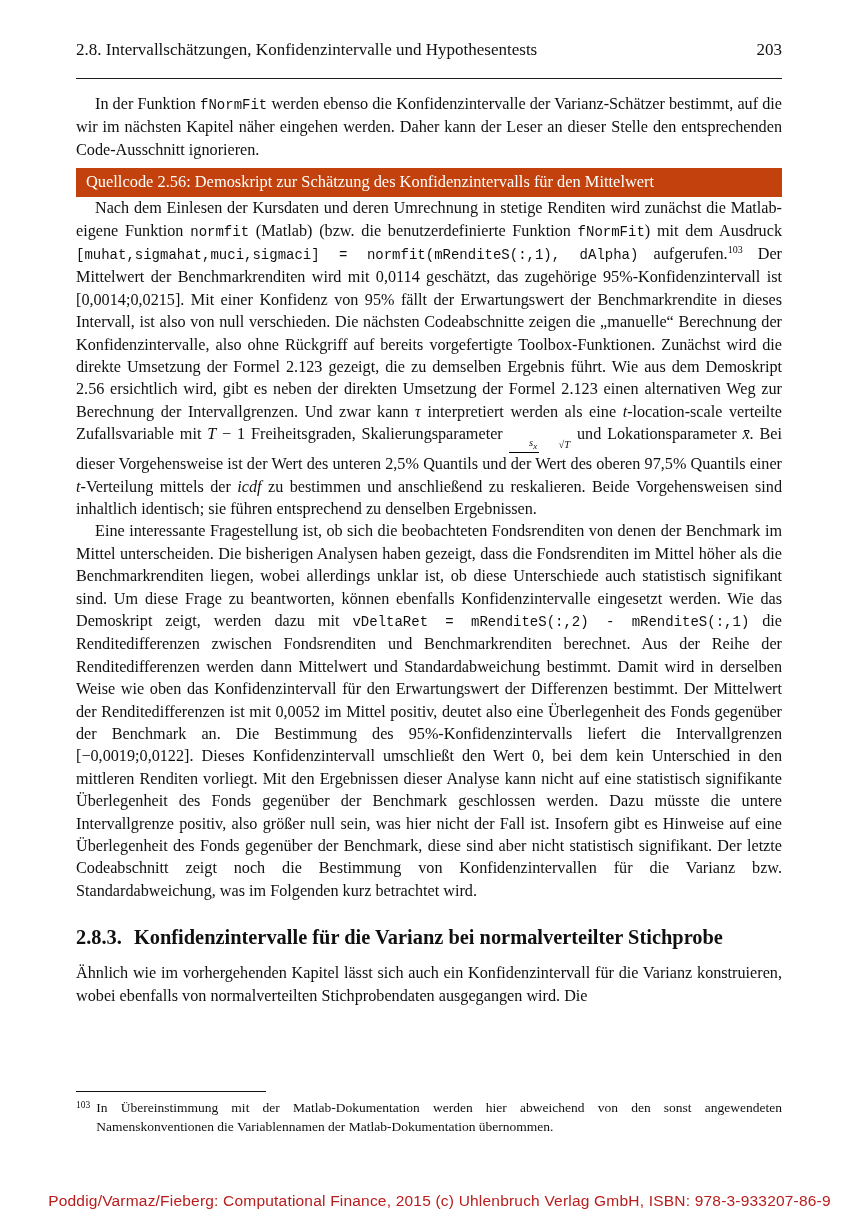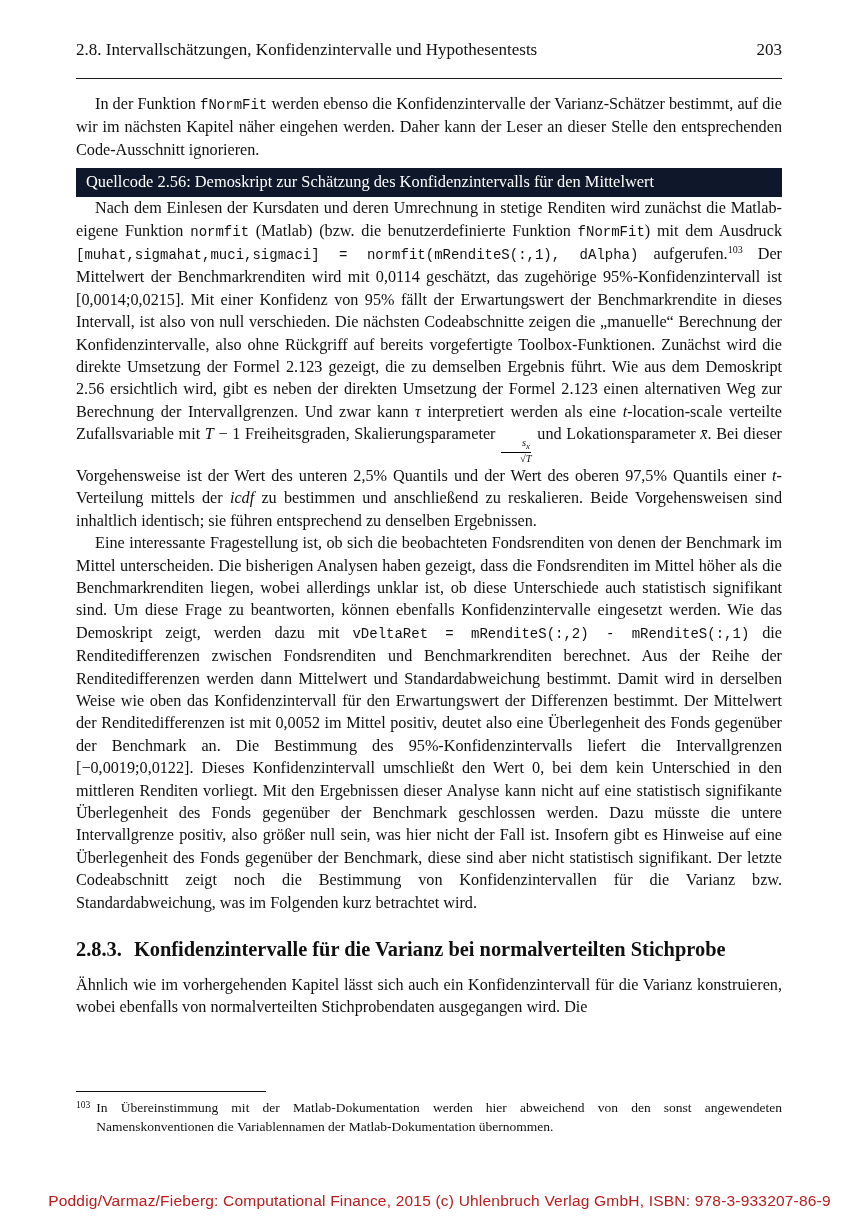--- a/index.html
+++ b/index.html
@@ -27,31 +27,31 @@
     text-align:justify;
     hyphens:auto;
     margin:0;
   }
   .para.indent{text-indent:19px;}
   .para.first{margin-top:14px;}
   .mono{font-family:"Liberation Mono","DejaVu Sans Mono",monospace;font-size:14px;}
   .i{font-style:italic;}
   .sup{vertical-align:super;font-size:10px;line-height:0;}
   .frac{
-    display:inline-flex;flex-direction:column;align-items:center;
+    display:inline-flex;flex-direction:row;align-items:center;
     vertical-align:-7px;
     font-size:10.5px;line-height:1.12;
     font-style:italic;
   }
   .frac .num{border-bottom:0.9px solid #000;padding:0 1.5px;}
   .frac .den{padding:0 1px;}
   
   .banner{
     margin-top:7px;
-    background:#0f172a;
+    background:#c2410c;
     color:#ffffff;
     font-size:16.4px;
     padding:4px 10px 5px 10px;
   }
   
   .codeline{
     margin:11px 0 13px 26px;
     font-family:"Liberation Mono","DejaVu Sans Mono",monospace;
     font-size:13.6px;
     color:#111;
@@ -102,21 +102,21 @@
 
 
   <p class="para indent">Nach dem Einlesen der Kursdaten und deren Umrechnung in stetige Renditen wird zunächst die Matlab-eigene Funktion <span class="mono">normfit</span> (Matlab) (bzw. die benutzerdefinierte Funktion <span class="mono">fNormFit</span>) mit dem Ausdruck <span class="mono">[muhat,sigmahat,muci,sigmaci] = normfit(mRenditeS(:,1), dAlpha)</span> aufgerufen.<span class="sup">103</span> Der Mittelwert der Benchmarkrenditen wird mit 0,0114 geschätzt, das zugehörige 95%-Konfidenzintervall ist [0,0014;0,0215]. Mit einer Konfidenz von 95% fällt der Erwartungswert der Benchmarkrendite in dieses Intervall, ist also von null verschieden. Die nächsten Codeabschnitte zeigen die „manuelle“ Berechnung der Konfidenzintervalle, also ohne Rückgriff auf bereits vorgefertigte Toolbox-Funktionen. Zunächst wird die direkte Umsetzung der Formel 2.123 gezeigt, die zu demselben Ergebnis führt. Wie aus dem Demoskript 2.56 ersichtlich wird, gibt es neben der direkten Umsetzung der Formel 2.123 einen alternativen Weg zur Berechnung der Intervallgrenzen. Und zwar kann <span class="i">τ</span> interpretiert werden als eine <span class="i">t</span>-location-scale verteilte Zufallsvariable mit <span class="i">T</span> − 1 Freiheitsgraden, Skalierungsparameter <span class="frac">
         <span class="num">s<sub>x</sub></span>
         <span class="den">√T</span>
       </span> und Lokationsparameter <span class="i">x̄</span>. Bei dieser Vorgehensweise ist der Wert des unteren 2,5% Quantils und der Wert des oberen 97,5% Quantils einer <span class="i">t</span>-Verteilung mittels der <span class="i">icdf</span> zu bestimmen und anschließend zu reskalieren. Beide Vorgehensweisen sind inhaltlich identisch; sie führen entsprechend zu denselben Ergebnissen.</p>
 
   <p class="para indent">Eine interessante Fragestellung ist, ob sich die beobachteten Fondsrenditen von denen der Benchmark im Mittel unterscheiden. Die bisherigen Analysen haben gezeigt, dass die Fondsrenditen im Mittel höher als die Benchmarkrenditen liegen, wobei allerdings unklar ist, ob diese Unterschiede auch statistisch signifikant sind. Um diese Frage zu beantworten, können ebenfalls Konfidenzintervalle eingesetzt werden. Wie das Demoskript zeigt, werden dazu mit <span class="mono">vDeltaRet = mRenditeS(:,2) - mRenditeS(:,1)</span> die Renditedifferenzen zwischen Fondsrenditen und Benchmarkrenditen berechnet. Aus der Reihe der Renditedifferenzen werden dann Mittelwert und Standardabweichung bestimmt. Damit wird in derselben Weise wie oben das Konfidenzintervall für den Erwartungswert der Differenzen bestimmt. Der Mittelwert der Renditedifferenzen ist mit 0,0052 im Mittel positiv, deutet also eine Überlegenheit des Fonds gegenüber der Benchmark an. Die Bestimmung des 95%-Konfidenzintervalls liefert die Intervallgrenzen [−0,0019;0,0122]. Dieses Konfidenzintervall umschließt den Wert 0, bei dem kein Unterschied in den mittleren Renditen vorliegt. Mit den Ergebnissen dieser Analyse kann nicht auf eine statistisch signifikante Überlegenheit des Fonds gegenüber der Benchmark geschlossen werden. Dazu müsste die untere Intervallgrenze positiv, also größer null sein, was hier nicht der Fall ist. Insofern gibt es Hinweise auf eine Überlegenheit des Fonds gegenüber der Benchmark, diese sind aber nicht statistisch signifikant. Der letzte Codeabschnitt zeigt noch die Bestimmung von Konfidenzintervallen für die Varianz bzw. Standardabweichung, was im Folgenden kurz betrachtet wird.</p>
 
   <div class="sechead">
-    <span class="num">2.8.3.</span><span>Konfidenzintervalle für die Varianz bei normalverteilten Stichprobe</span>
+    <span class="num">2.8.3.</span><span>Konfidenzintervalle für die Varianz bei normalverteilter Stichprobe</span>
   </div>
 
   <p class="para">Ähnlich wie im vorhergehenden Kapitel lässt sich auch ein Konfidenzintervall für die Varianz konstruieren, wobei ebenfalls von normalverteilten Stichprobendaten ausgegangen wird. Die</p>
 
   <div class="footnote">
     <div class="fnrule"></div>
     <div class="fnbody">
       <span class="fnmark">103</span>
       <span>In Übereinstimmung mit der Matlab-Dokumentation werden hier abweichend von den sonst angewendeten Namenskonventionen die Variablennamen der Matlab-Dokumentation übernommen.</span>
     </div>

